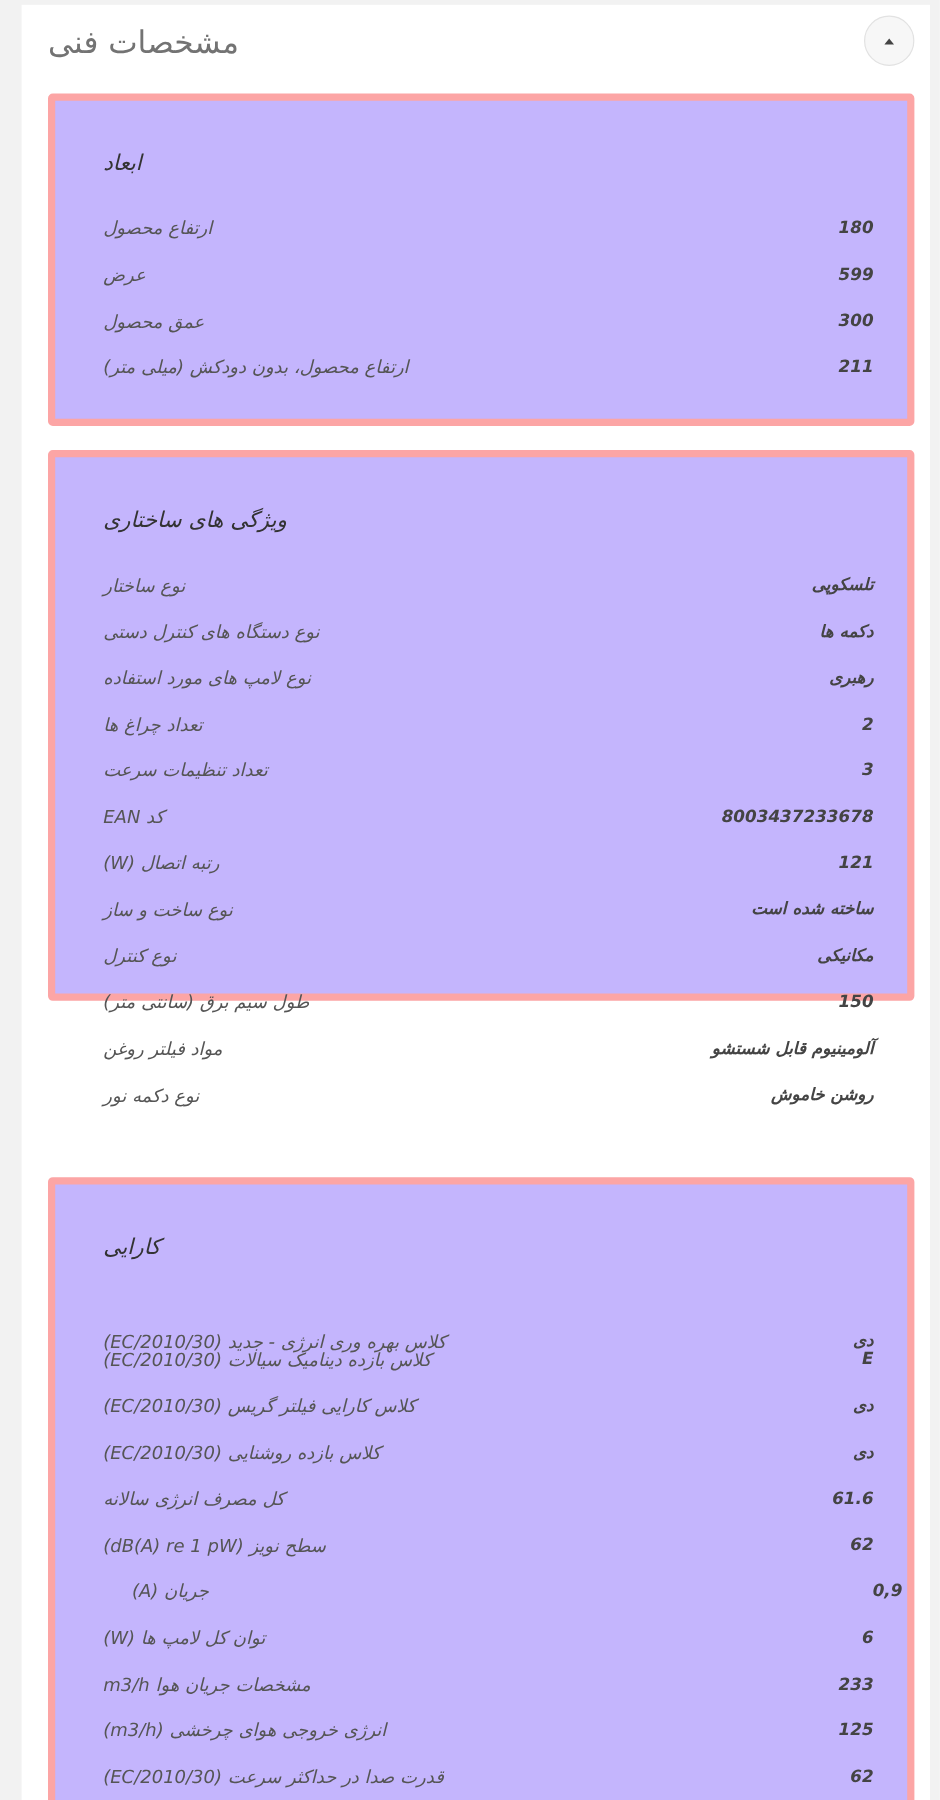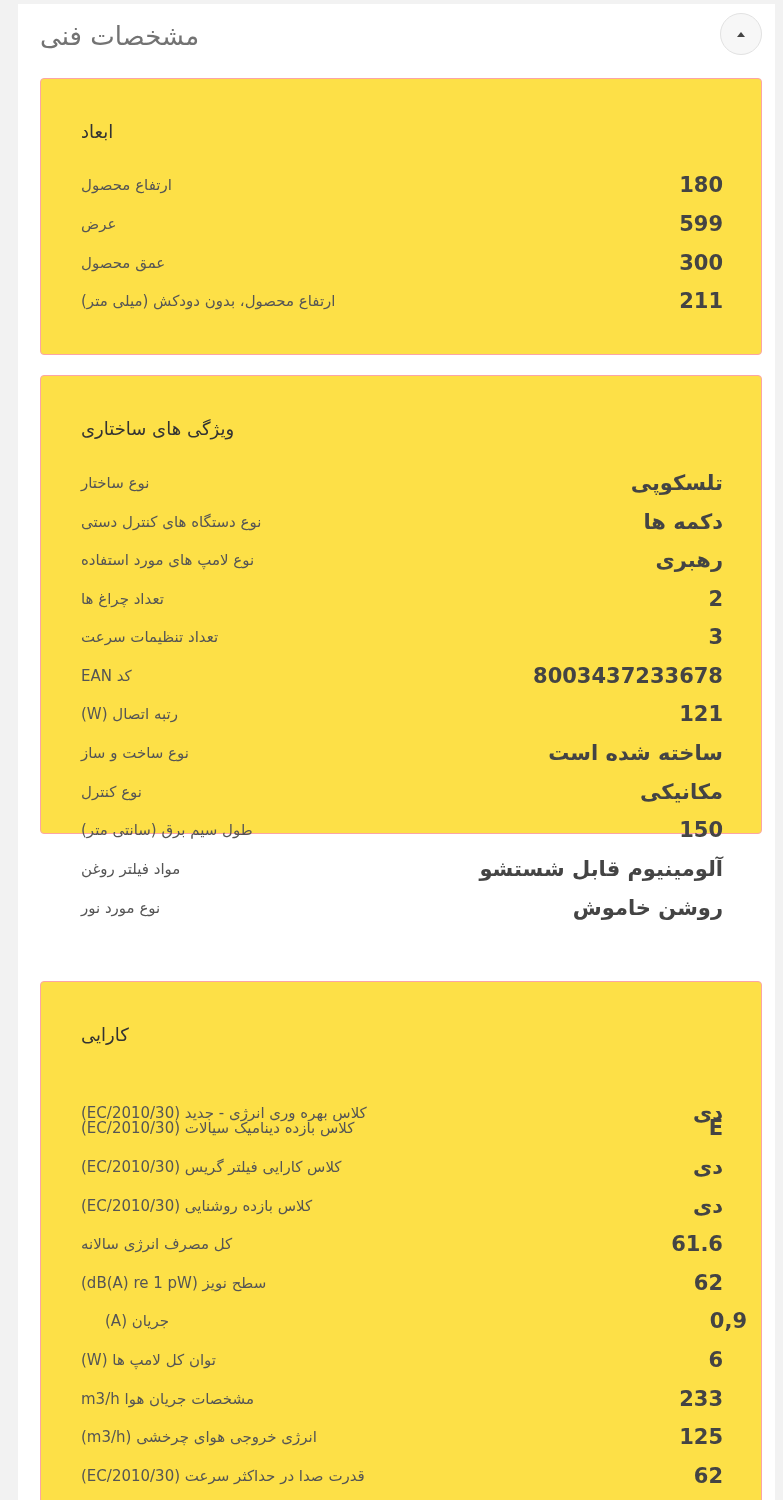--- a/index.html
+++ b/index.html
@@ -55,24 +55,25 @@
       top: 18px;
       width: 0; height: 0;
       border-left: 4px solid transparent;
       border-right: 4px solid transparent;
       border-bottom: 5px solid #444;
     }
     .card {
       position: absolute;
       left: 22px;
       width: 722px;
-      background: #fde047;
-      border: 1px solid #fca5a5;
+      background: #c4b5fd;
+      border: 6px solid #fca5a5;
       border-radius: 4px;
       box-sizing: border-box;
+      font-style: italic;
     }
     .card-title {
       position: absolute;
       left: 40px;
       font-size: 18px;
       color: #333;
       direction: rtl;
       white-space: nowrap;
     }
     .row {
@@ -89,21 +90,21 @@
       color: #555;
       direction: rtl;
       unicode-bidi: plaintext;
       white-space: nowrap;
       line-height: 24px;
     }
     .row .value {
       position: absolute;
       right: 0;
       top: 0;
-      font-size: 21px;
+      font-size: 14px;
       font-weight: bold;
       color: #444;
       direction: rtl;
       unicode-bidi: plaintext;
       white-space: nowrap;
       text-align: right;
       line-height: 24px;
     }
   </style>
 </head>
@@ -177,21 +178,21 @@
     </div>
     <div class="row" style="top:442px;">
       <span class="label">طول سیم برق (سانتی متر)</span>
       <span class="value">150</span>
     </div>
     <div class="row" style="top:481px;">
       <span class="label">مواد فیلتر روغن</span>
       <span class="value">آلومینیوم قابل شستشو</span>
     </div>
     <div class="row" style="top:520px;">
-      <span class="label">نوع مورد نور</span>
+      <span class="label">نوع دکمه نور</span>
       <span class="value">روشن خاموش</span>
     </div>
   </div>
 
   <div class="card" style="top:977px; height:560px;">
     <div class="card-title" style="top:42px;">کارایی</div>
     <div class="row" style="top:95px;margin-top:24px;">
       <span class="label">کلاس بهره وری انرژی - جدید (2010/30/EC)</span>
       <span class="value">دی</span>
     </div>

